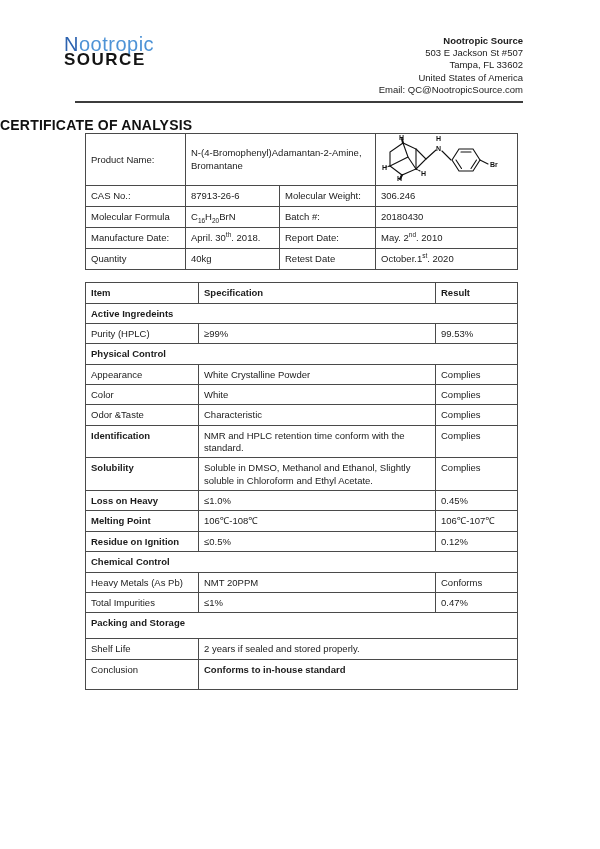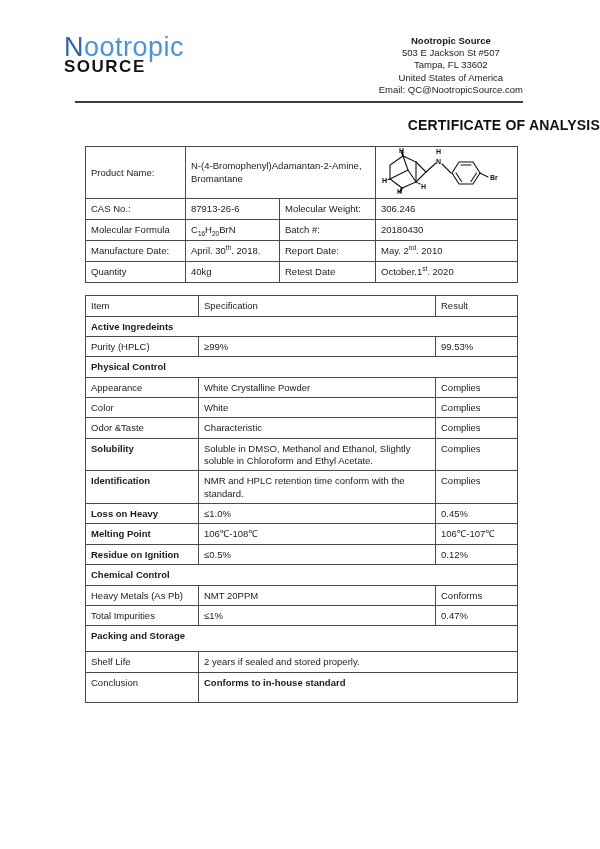--- a/index.html
+++ b/index.html
@@ -6,44 +6,44 @@
   body{
     width:600px;height:849px;background:#ffffff;
     font-family:"Liberation Sans",sans-serif;color:#1b1b1b;
     -webkit-font-smoothing:antialiased;
   }
   .page{width:600px;height:849px;box-sizing:border-box;padding-top:34px;overflow:hidden;background:#fff;}
 
   
   .header{display:flex;justify-content:space-between;align-items:flex-start;margin:0 77px 0 64px;}
   .logo{line-height:1;}
-  .logo-primary{font-size:27px;letter-spacing:.5px;color:#4e93d6;}
+  .logo-primary{font-size:20px;letter-spacing:.5px;color:#4e93d6;}
   .logo-primary::first-letter{color:#2d63b0;}
   .logo-secondary{font-size:17px;font-weight:bold;color:#141414;text-align:left;margin-top:-3px;letter-spacing:1.5px;}
-  .address{text-align:center;font-size:9.5px;line-height:12.2px;padding-top:1px;}
+  .address{text-align:right;font-size:9.5px;line-height:12.2px;padding-top:1px;}
   .company-name{font-weight:bold;}
   .header-rule{border-top:2px solid #3c3c3c;margin:5px 77px 0 75px;height:0;}
 
   
-  .title{text-align:right;font-size:14px;font-weight:bold;margin-top:14px;letter-spacing:.2px;color:#111;}
+  .title{text-align:left;font-size:14px;font-weight:bold;margin-top:14px;letter-spacing:.2px;color:#111;}
 
   
   table{border-collapse:collapse;table-layout:fixed;width:432px;margin-left:85px;font-size:9.5px;color:#1b1b1b;}
   td{border:1px solid #4a4a4a;padding:3px 5px;overflow:hidden;}
-  .t1{margin-top:13px;}
+  .t1{}
   .t1 td{vertical-align:middle;line-height:1.3;}
   .t1 tr{height:21px;}
   .t1 tr.row-product{height:50px;}
   .mol-cell{padding:1px 2px;text-align:center;}
   sub,sup{font-size:6.5px;line-height:0;}
 
   .t2{margin-top:12px;}
   .t2 td{vertical-align:top;line-height:1.3;padding:4px 5px 3px;}
   .t2 tr{height:20px;}
-  .t2 .head td{font-weight:normal;}
+  .t2 .head td{font-weight:bold;}
   .t2 .section td{font-weight:bold;}
   .t2 .item-bold{font-weight:bold;}
   .spec-bold{font-weight:bold;}
   .t2 tr.row-tallsection{height:26px;}
   .t2 tr.row-conclusion{height:30px;}
 
   svg text{font-family:"Liberation Sans",sans-serif;}
 </style>
 </head>
 <body>
@@ -168,27 +168,27 @@
       <td>Color</td>
       <td>White</td>
       <td>Complies</td>
     </tr>
     <tr>
       <td>Odor &amp;Taste</td>
       <td>Characteristic</td>
       <td>Complies</td>
     </tr>
     <tr>
+      <td class="item-bold">Identification</td>
+      <td>NMR and HPLC retention time conform with the standard.</td>
+      <td>Complies</td>
+    </tr>
+    <tr>
       <td class="item-bold">Solubility</td>
       <td>Soluble in DMSO, Methanol and Ethanol, Slightly soluble in Chloroform and Ethyl Acetate.</td>
-      <td>Complies</td>
-    </tr>
-    <tr>
-      <td class="item-bold">Identification</td>
-      <td>NMR and HPLC retention time conform with the standard.</td>
       <td>Complies</td>
     </tr>
     <tr>
       <td class="item-bold">Loss on Heavy</td>
       <td>≤1.0%</td>
       <td>0.45%</td>
     </tr>
     <tr>
       <td class="item-bold">Melting Point</td>
       <td>106℃-108℃</td>

